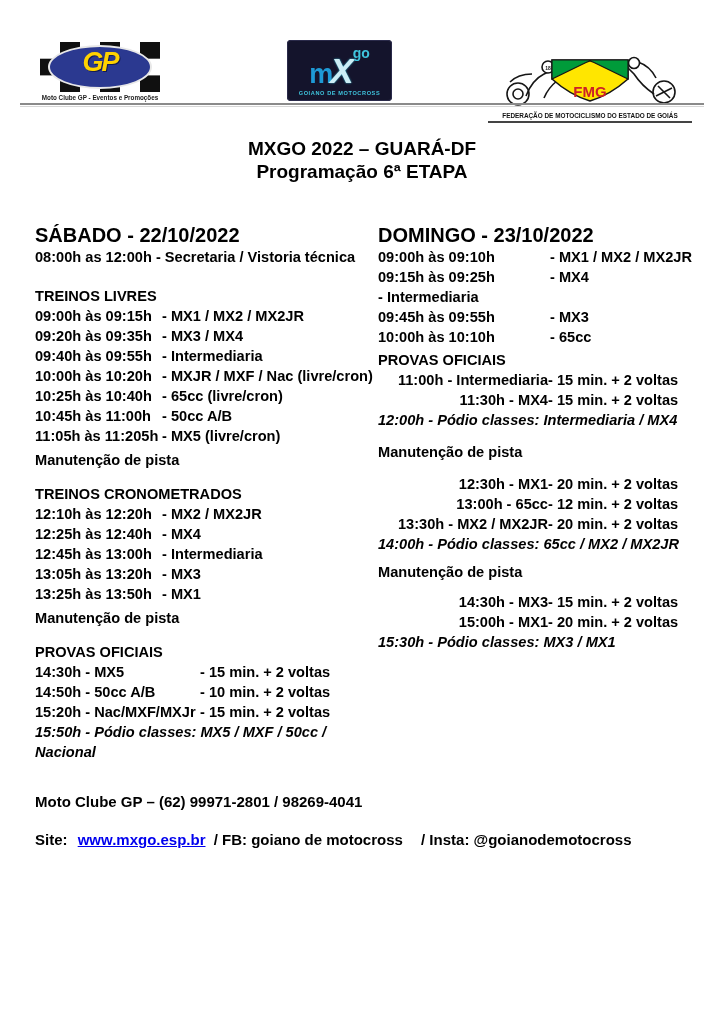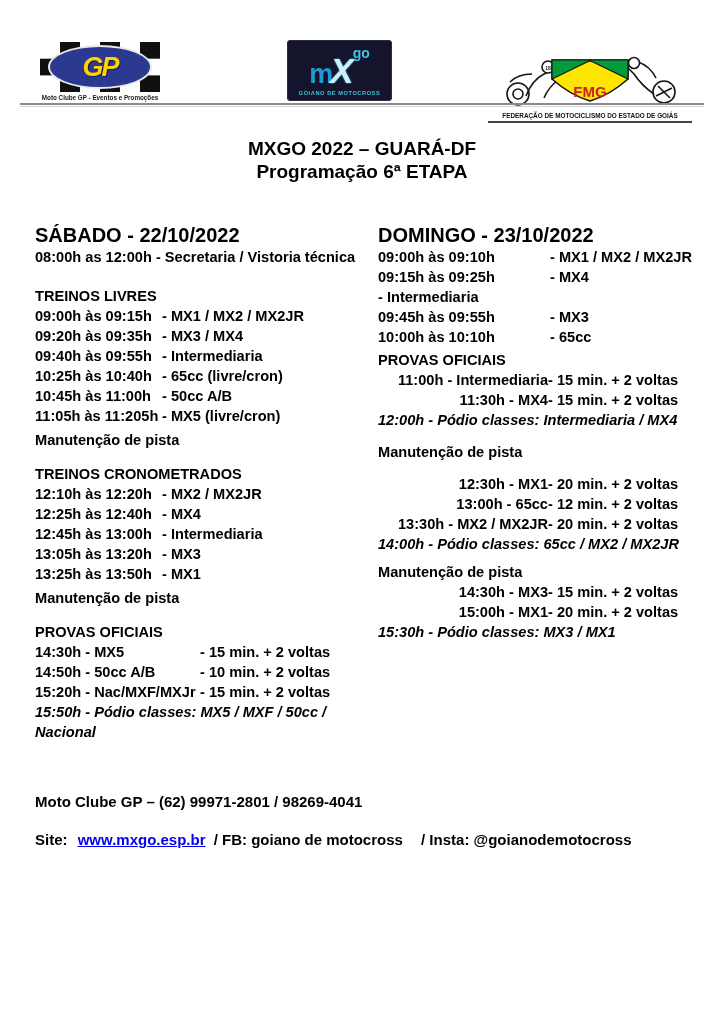--- a/index.html
+++ b/index.html
@@ -13,21 +13,21 @@
   .logos { position:absolute; top:40px; left:0; width:100%; height:66px; }
 
   .gp-logo { position:absolute; left:40px; top:2px; width:120px; text-align:center; }
   .gp-checker {
     position:relative; width:120px; height:50px;
     background: repeating-conic-gradient(#101010 0% 25%, #ffffff 0% 50%) 0 0 / 40px 33.4px;
   }
   .gp-oval {
     position:absolute; left:8px; top:3px; width:104px; height:44px;
     background:#2b3990; border-radius:50%; border:2px solid #e8e8e8;
-    box-sizing:border-box; display:flex; align-items:center; justify-content:center;
+    box-sizing:border-box; display:flex; align-items:flex-start; justify-content:center;
   }
   .gp-mono {
     color:#ffd200; font-size:27px; font-style:italic; letter-spacing:-2px;
     text-shadow:1px 1px 0 #141c52;
   }
   .gp-caption { font-size:6.3px; line-height:8px; color:#1a1a1a; margin-top:2px;
     border-bottom:2px solid #333; padding-bottom:1px; white-space:nowrap; }
 
   .mx-logo {
     position:absolute; left:287px; top:0; width:105px; height:61px;
@@ -73,21 +73,21 @@
   .mt-reg  { margin-top:0; }
   .mt-sec  { margin-top:19px; }   
   .mt-man  { margin-top:4px;  }   
   .mt-sec2 { margin-top:14px; }   
 
   .mt-warm { margin-top:28px; }
   .mt-pro1 { margin-top:3px;  }
   .mt-man-r1 { margin-top:12px; }
   .mt-blk2 { margin-top:12px; }
   .mt-man-r2 { margin-top:8px; }
-  .mt-blk3 { margin-top:0; }
+  .mt-blk3 { margin-top:10px; }
 
   
   .footer { position:absolute; left:35px; top:792px; font-size:15px; line-height:20px; }
   .site-line { margin-top:18px; }
   .site-link { color:#0000ee; text-decoration:underline; margin:0 4px 0 6px; cursor:pointer; }
   .fb-part { margin-right:14px; }
 </style>
 </head>
 <body>
 
@@ -158,20 +158,24 @@
     </div>
     <div class="row">
       <span class="t">09:20h às 09:35h</span>
       <span>- MX3 / MX4</span>
     </div>
     <div class="row">
       <span class="t">09:40h às 09:55h</span>
       <span>- Intermediaria</span>
     </div>
     <div class="row">
+      <span class="t">10:00h às 10:20h</span>
+      <span>- MXJR / MXF / Nac (livre/cron)</span>
+    </div>
+    <div class="row">
       <span class="t">10:25h às 10:40h</span>
       <span>- 65cc (livre/cron)</span>
     </div>
     <div class="row">
       <span class="t">10:45h às 11:00h</span>
       <span>- 50cc A/B</span>
     </div>
     <div class="row">
       <span class="t">11:05h às 11:205h</span>
       <span>- MX5 (livre/cron)</span>

